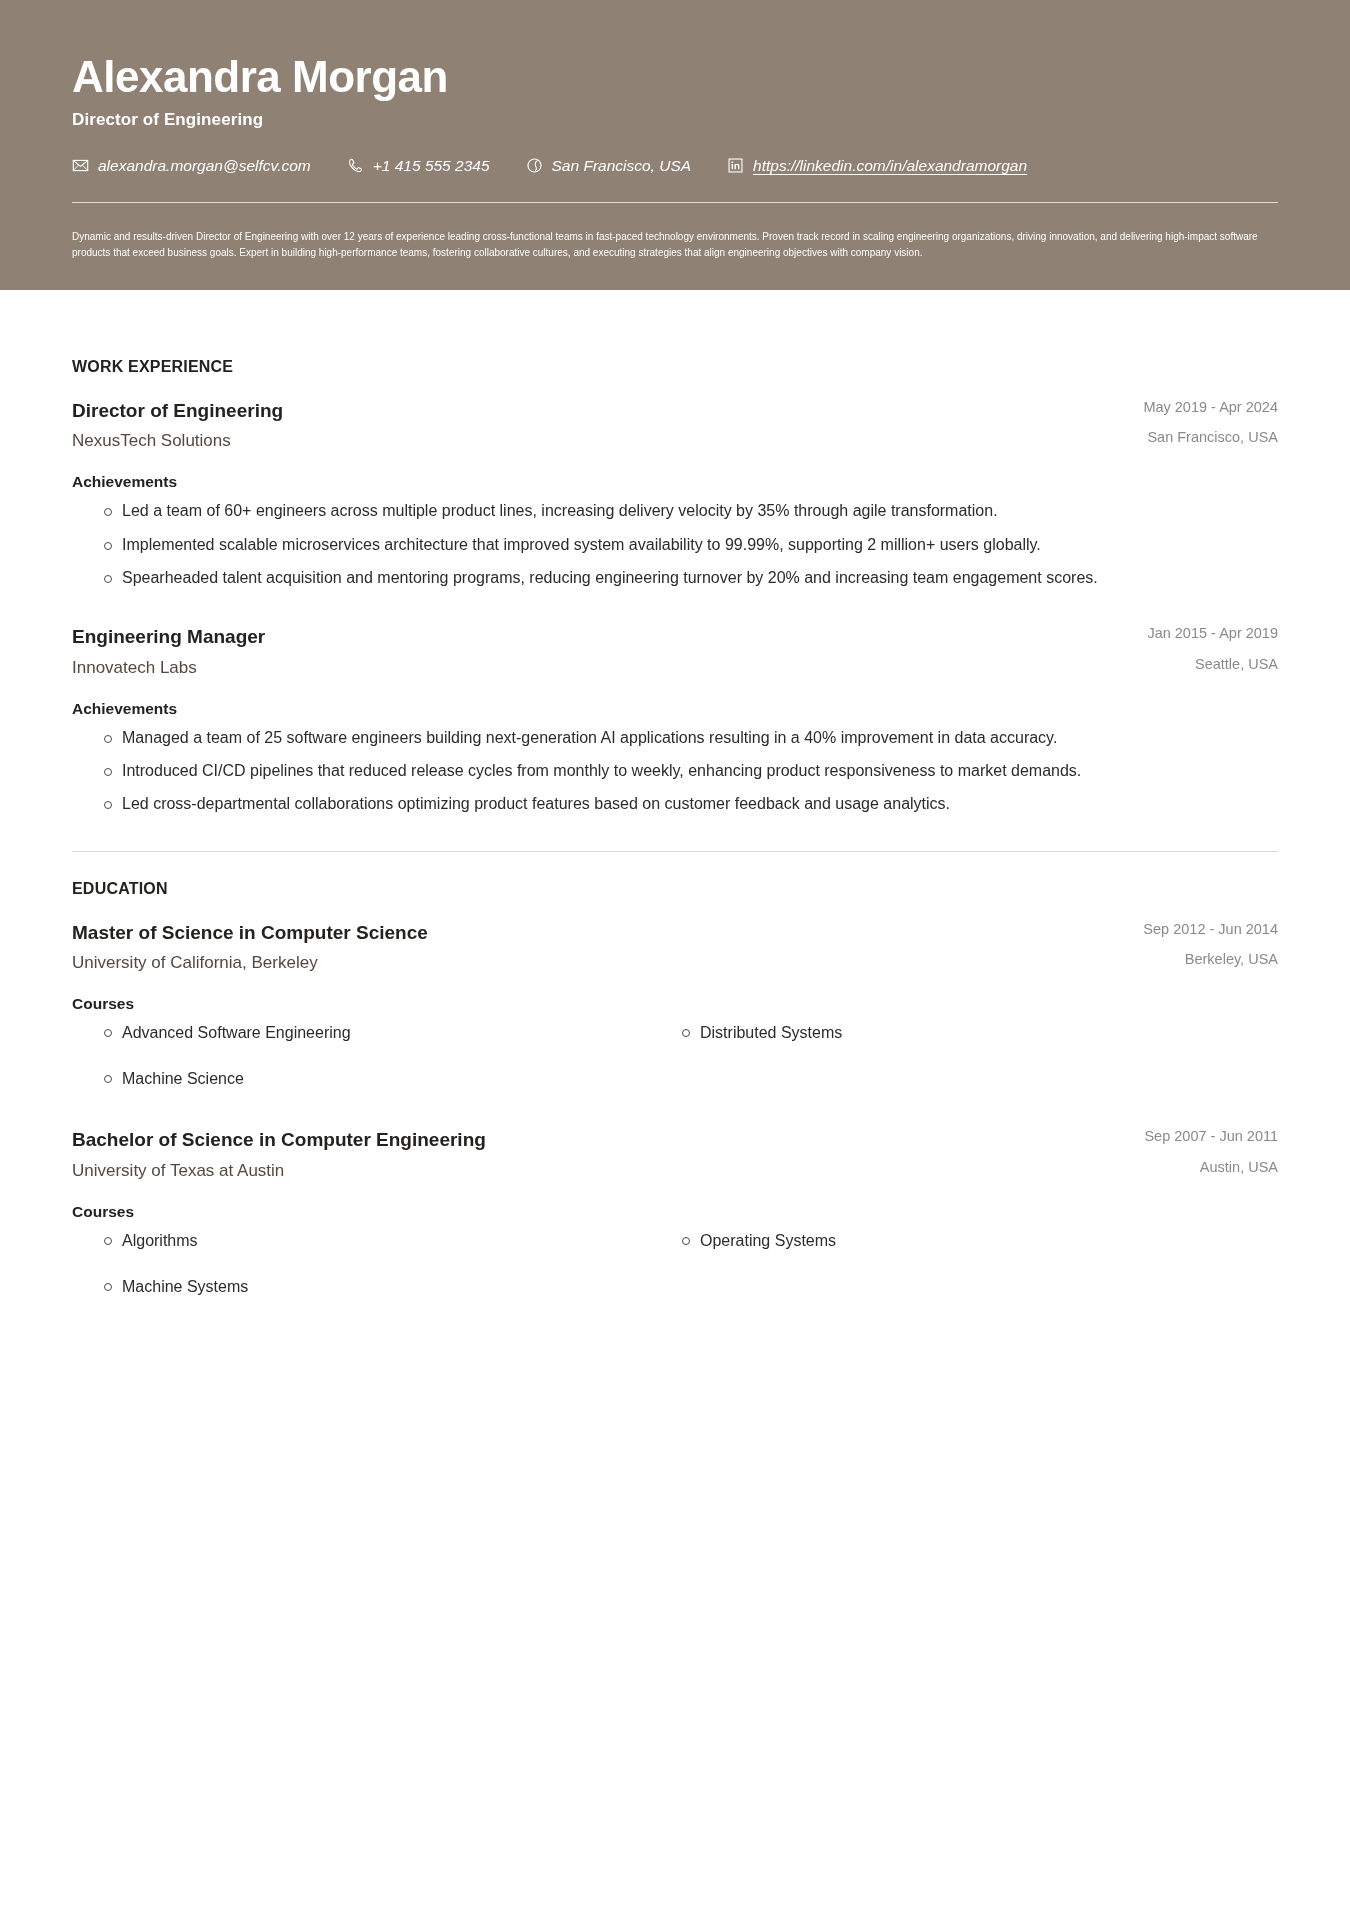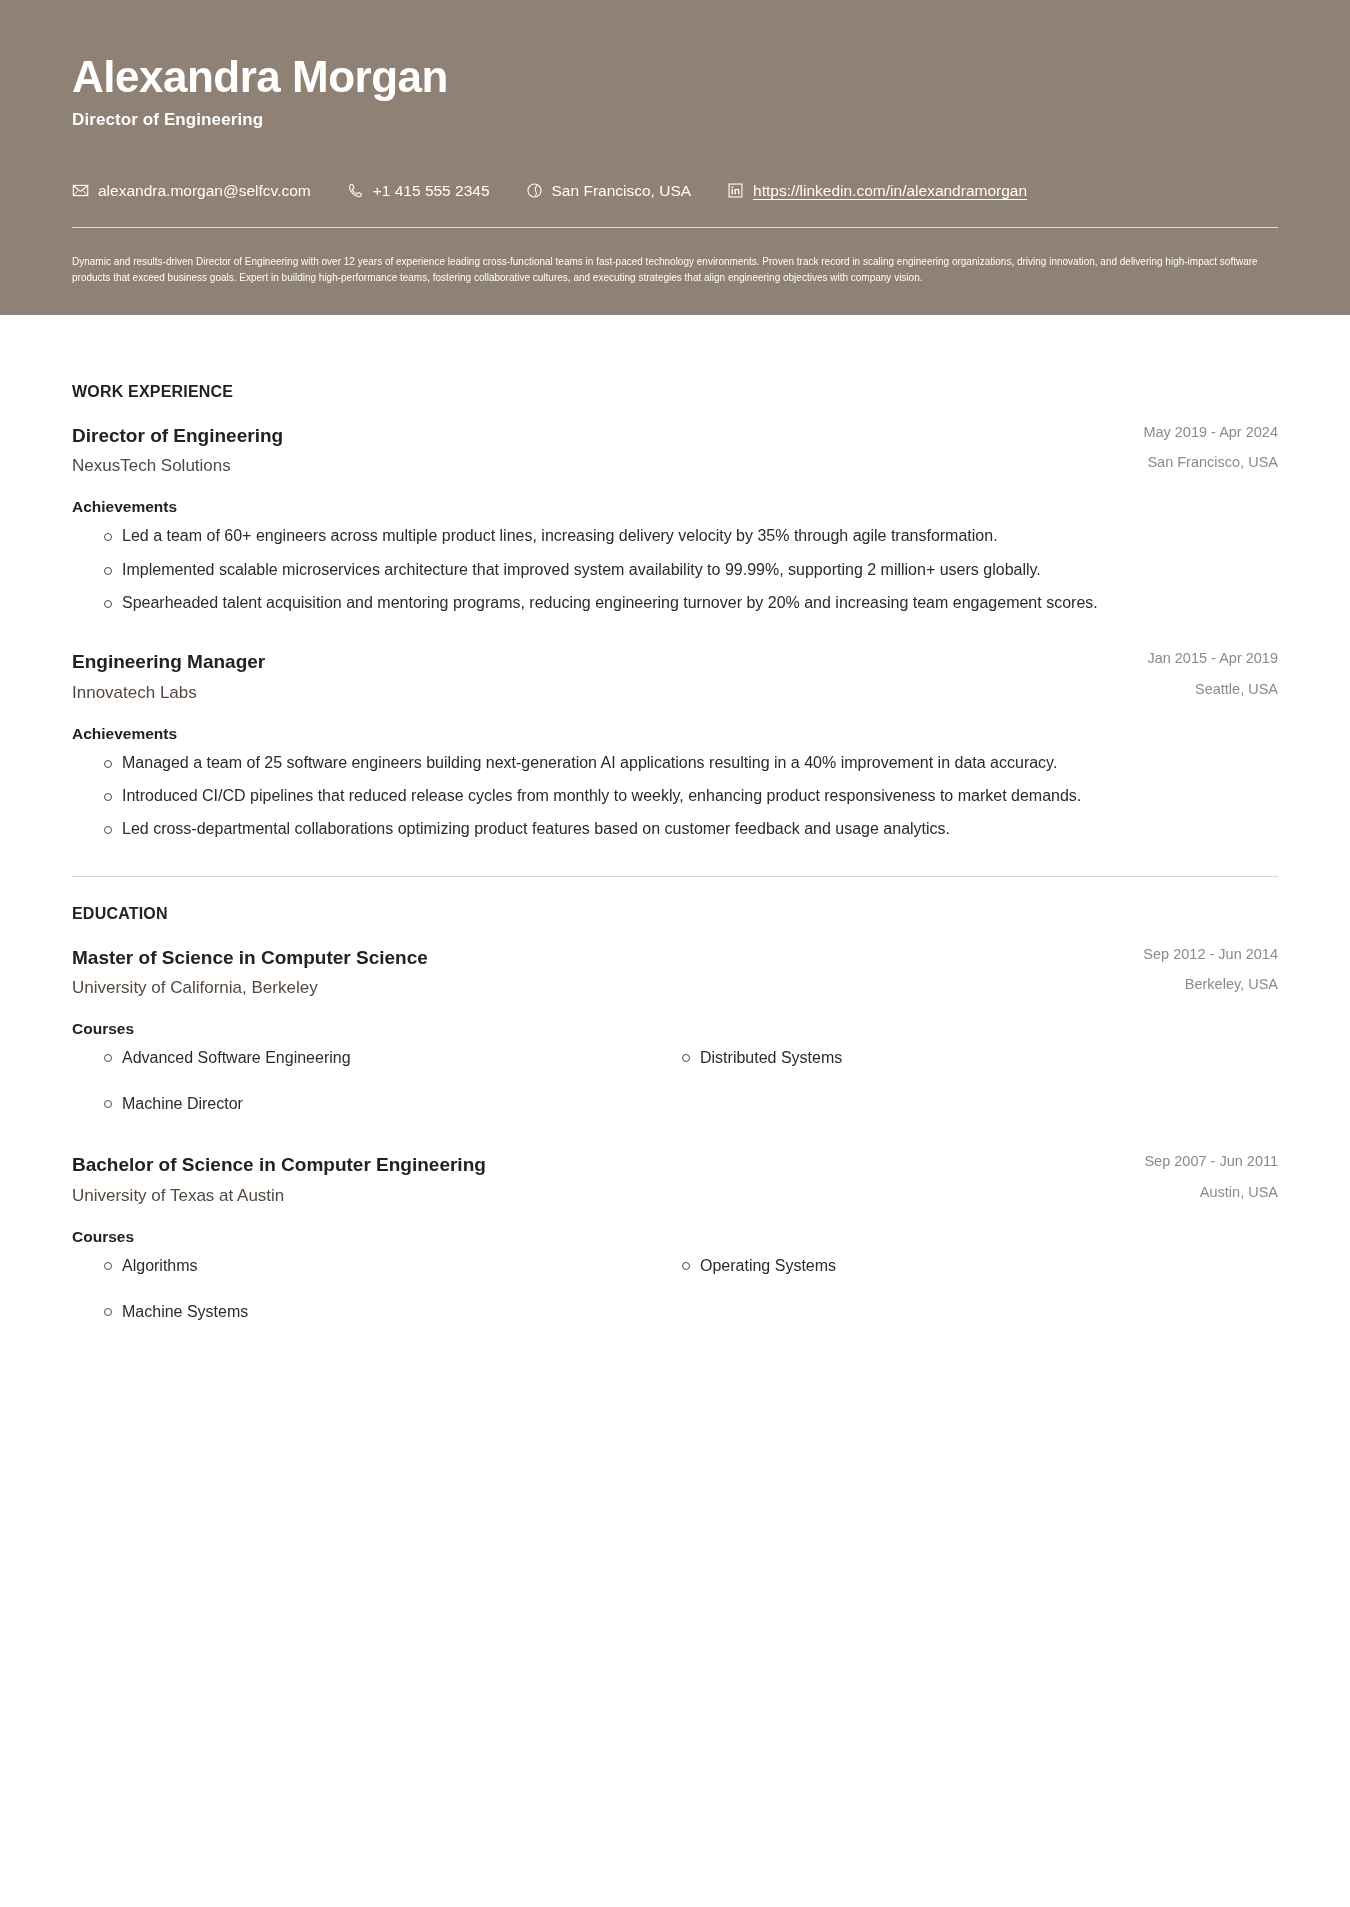--- a/index.html
+++ b/index.html
@@ -40,27 +40,28 @@
 
   .job-title {
     font-size: 17px;
     font-weight: 700;
     margin-top: 9px;
     letter-spacing: 0.1px;
     color: #ffffff;
   }
 
   .contact-row {
-    margin-top: 52px;
+    margin-top: 27px;
     display: flex;
     align-items: center;
     flex-wrap: wrap;
     gap: 0;
     font-size: 15.5px;
     line-height: 1;
+    font-style: italic;
   }
 
   .contact-item {
     display: flex;
     align-items: center;
     gap: 9px;
     margin-right: 36px;
     color: #ffffff;
     white-space: nowrap;
   }
@@ -345,21 +346,21 @@
           </div>
           <div class="entry-right">
             <div class="entry-date">Sep 2012 - Jun 2014</div>
             <div class="entry-loc">Berkeley, USA</div>
           </div>
         </div>
         <div class="sub-label">Courses</div>
         <ul class="courses">
           <li>Advanced Software Engineering</li>
           <li>Distributed Systems</li>
-          <li>Machine Director</li>
+          <li>Machine Science</li>
         </ul>
       </div>
 
       <div class="entry" style="margin-top:36px;">
         <div class="entry-head">
           <div class="entry-left">
             <div class="entry-title">Bachelor of Science in Computer Engineering</div>
             <div class="entry-org">University of Texas at Austin</div>
           </div>
           <div class="entry-right">

